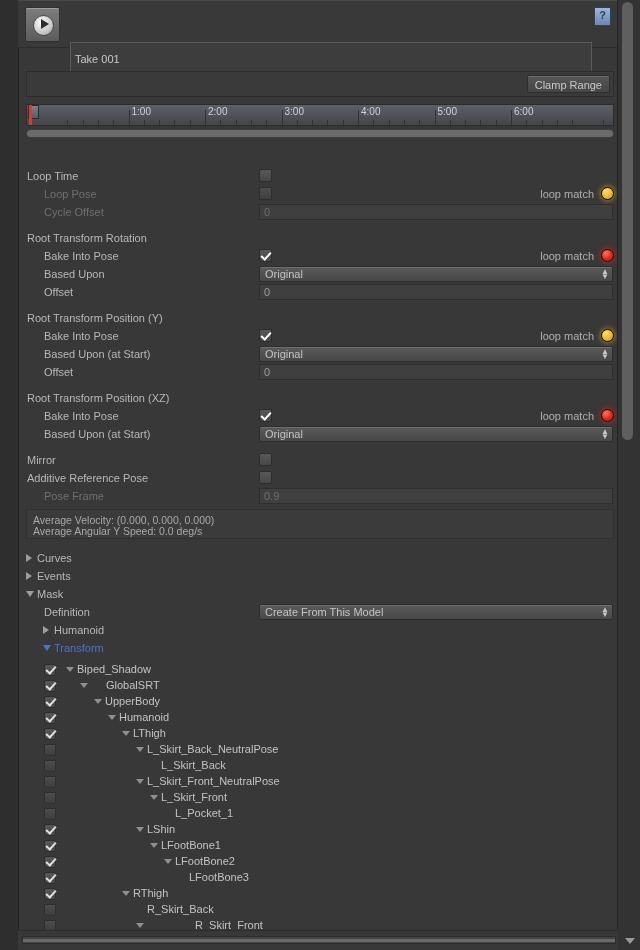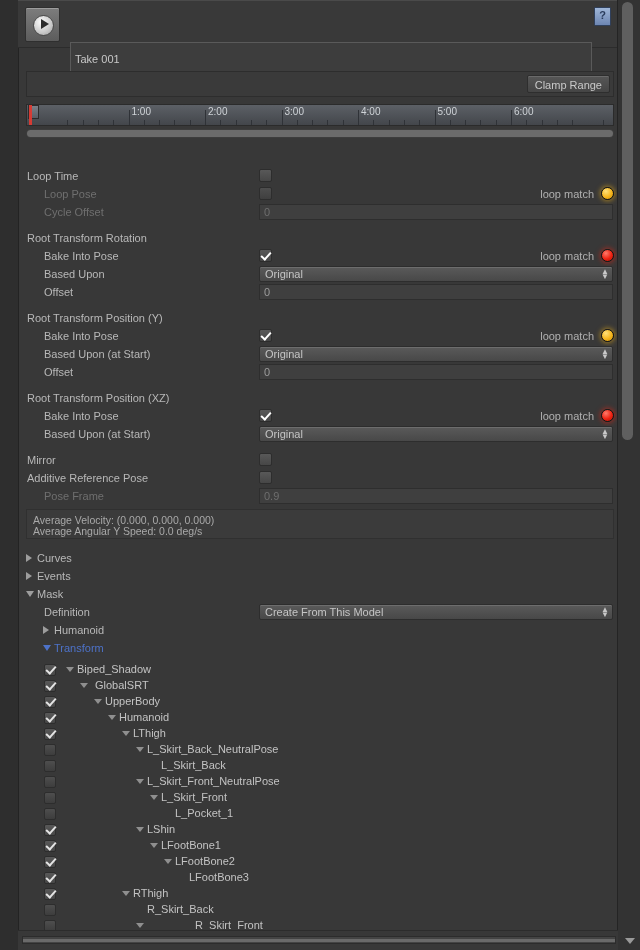--- a/index.html
+++ b/index.html
@@ -565,21 +565,21 @@
 
   <div id="tree">
       <div class="tree-row" style="top: 662px;">
         <div class="tree-cb on"></div>
         <div class="tree-arrow" style="left: 48px;"></div>
         <div class="tree-label" style="left: 59px;">Biped_Shadow</div>
       </div>
       <div class="tree-row" style="top: 678px;">
         <div class="tree-cb on"></div>
         <div class="tree-arrow" style="left: 62px;"></div>
-        <div class="tree-label" style="left: 77px; text-align: right;">GlobalSRT</div>
+        <div class="tree-label" style="left: 88px; text-align: right;">GlobalSRT</div>
       </div>
       <div class="tree-row" style="top: 694px;">
         <div class="tree-cb on"></div>
         <div class="tree-arrow" style="left: 76px;"></div>
         <div class="tree-label" style="left: 87px;">UpperBody</div>
       </div>
       <div class="tree-row" style="top: 710px;">
         <div class="tree-cb on"></div>
         <div class="tree-arrow" style="left: 90px;"></div>
         <div class="tree-label" style="left: 101px;">Humanoid</div>

